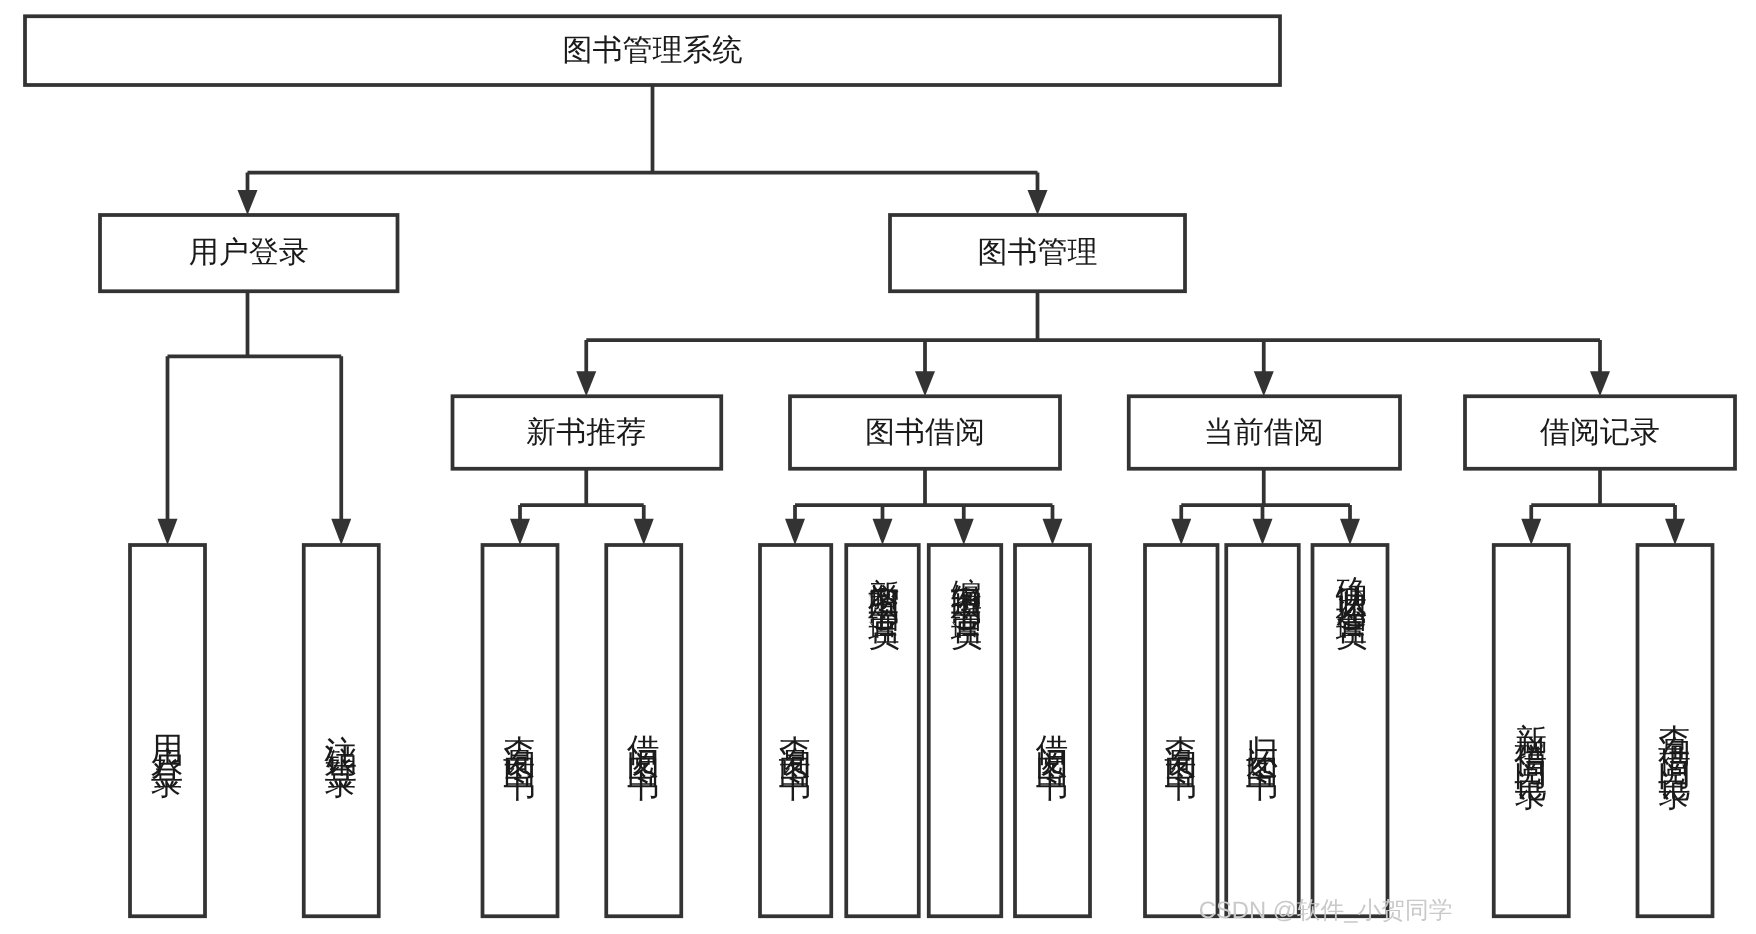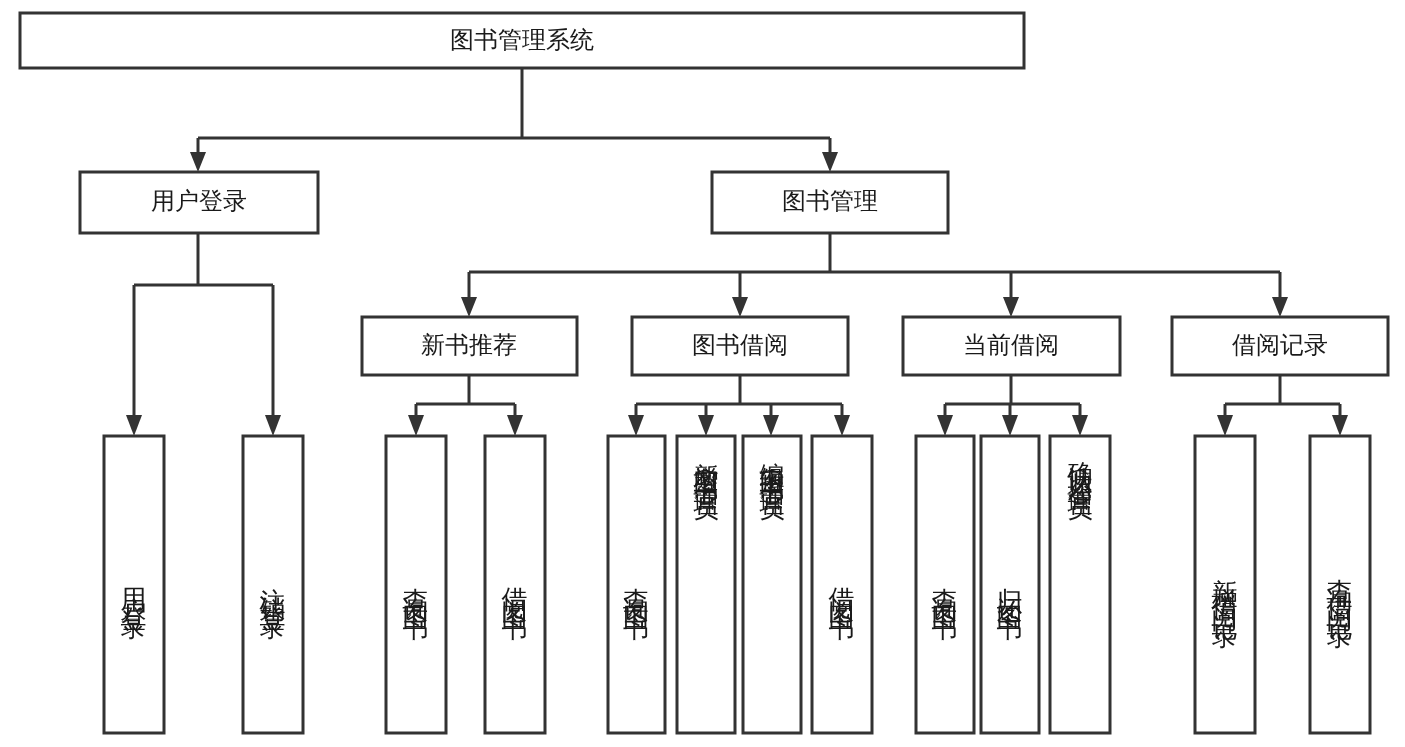--- a/index.html
+++ b/index.html
@@ -272,20 +272,21 @@
       <rect class="node-rect" x="1310" y="436" width="60" height="297"></rect>
       <foreignObject x="1310" y="436" width="60" height="297">
         <div xmlns="http://www.w3.org/1999/xhtml" class="vbox">
           <span class="vtxt">查询借阅记录</span>
         </div>
       </foreignObject>
     </g>
 
   </svg>
 
+  <div class="watermark">CSDN @软件_小贺同学</div>
 </div>
 
 <style>
   
   .vbox {
     width: 100%;
     height: 100%;
     display: flex;
     align-items: center;
     justify-content: center;

